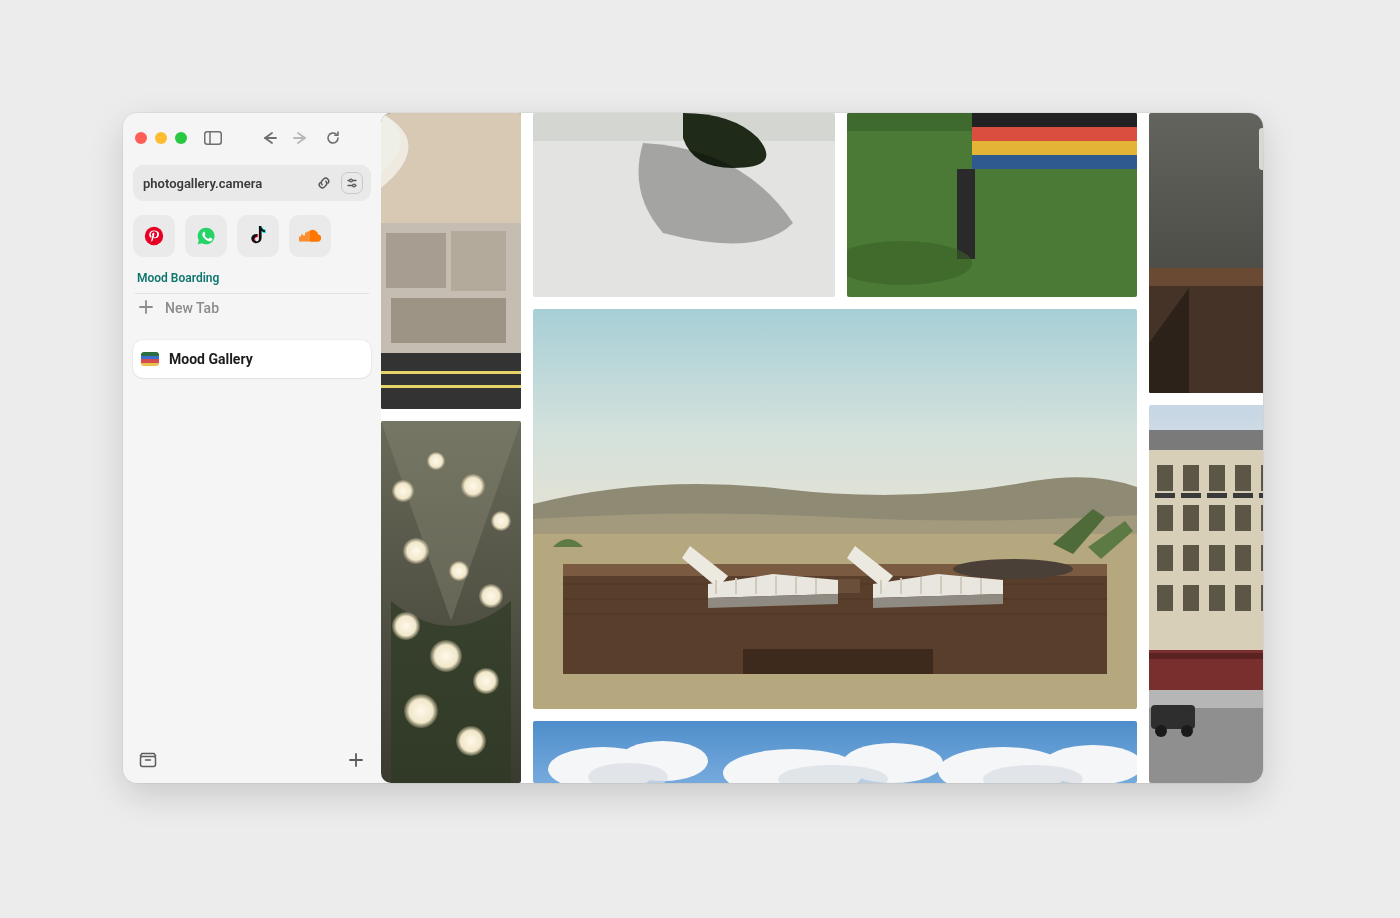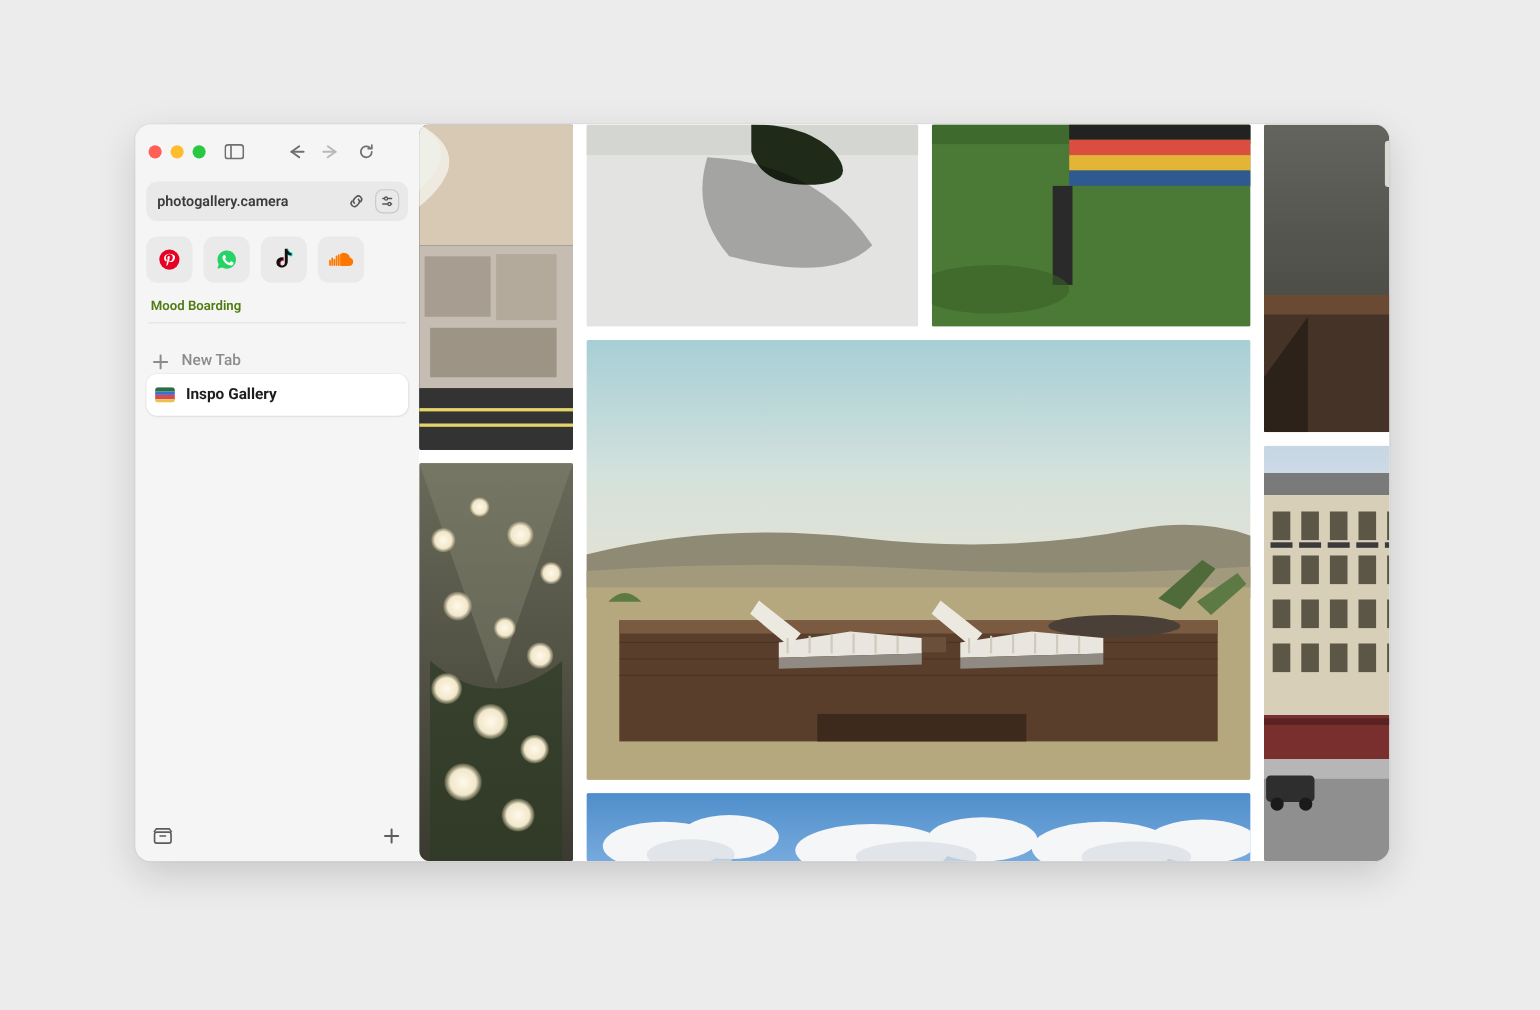--- a/index.html
+++ b/index.html
@@ -113,21 +113,21 @@
     display: flex;
     align-items: center;
     justify-content: center;
     cursor: pointer;
   }
 
   .section-title {
     margin-top: 14px;
     font-size: 12px;
     font-weight: 600;
-    color: #4d7c0f;
+    color: #0f766e;
     padding: 0 4px;
   }
 
   .folders { margin-top: 6px; }
   .folder {
     display: flex;
     align-items: center;
     gap: 10px;
     height: 38px;
     padding: 0 4px;
@@ -144,21 +144,21 @@
   }
 
   .sep {
     height: 1px;
     background: #e1e1e1;
     margin: 8px 2px 6px 2px;
   }
 
   .newtab {
     display: flex;
-    align-items: flex-end;
+    align-items: flex-start;
     gap: 12px;
     height: 36px;
     padding: 0 6px;
     color: #8c8c8c;
     font-size: 14px;
     font-weight: 500;
     cursor: pointer;
     border-radius: 8px;
   }
 
@@ -329,21 +329,21 @@
       <span>New Tab</span>
     </div>
 
     <div class="tab-active">
       <span class="favicon">
         <span class="stripe" style="background:#2a6f3e"></span>
         <span class="stripe" style="background:#3b6fd6"></span>
         <span class="stripe" style="background:#d64b4b"></span>
         <span class="stripe" style="background:#e8c24a"></span>
       </span>
-      <span class="label">Inspo Gallery</span>
+      <span class="label">Mood Gallery</span>
     </div>
 
     <div class="sidebar-spacer"></div>
 
     <div class="bottombar">
       <div class="ic">
         <svg width="18" height="16" viewBox="0 0 18 16">
           <rect x="1.5" y="4.5" width="15" height="10" rx="2" fill="none" stroke="#5c5c5c" stroke-width="1.5"></rect>
           <path d="M1 4.5 L3 1.5 H15 L17 4.5" fill="none" stroke="#5c5c5c" stroke-width="1.5" stroke-linejoin="round"></path>
           <line x1="6.5" y1="8" x2="11.5" y2="8" stroke="#5c5c5c" stroke-width="1.5" stroke-linecap="round"></line>

